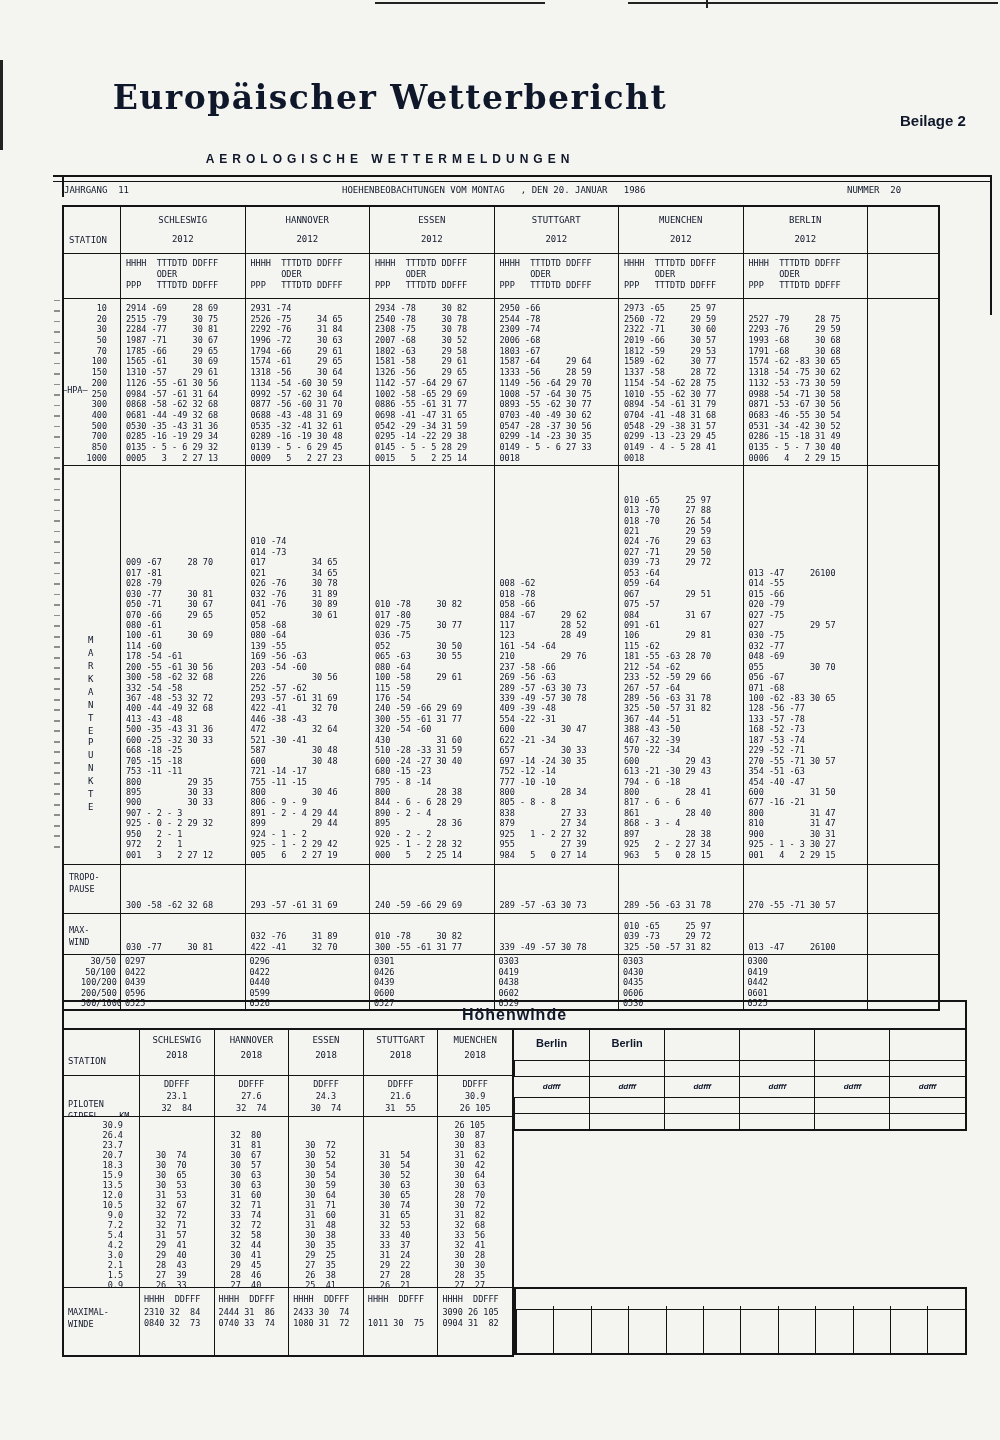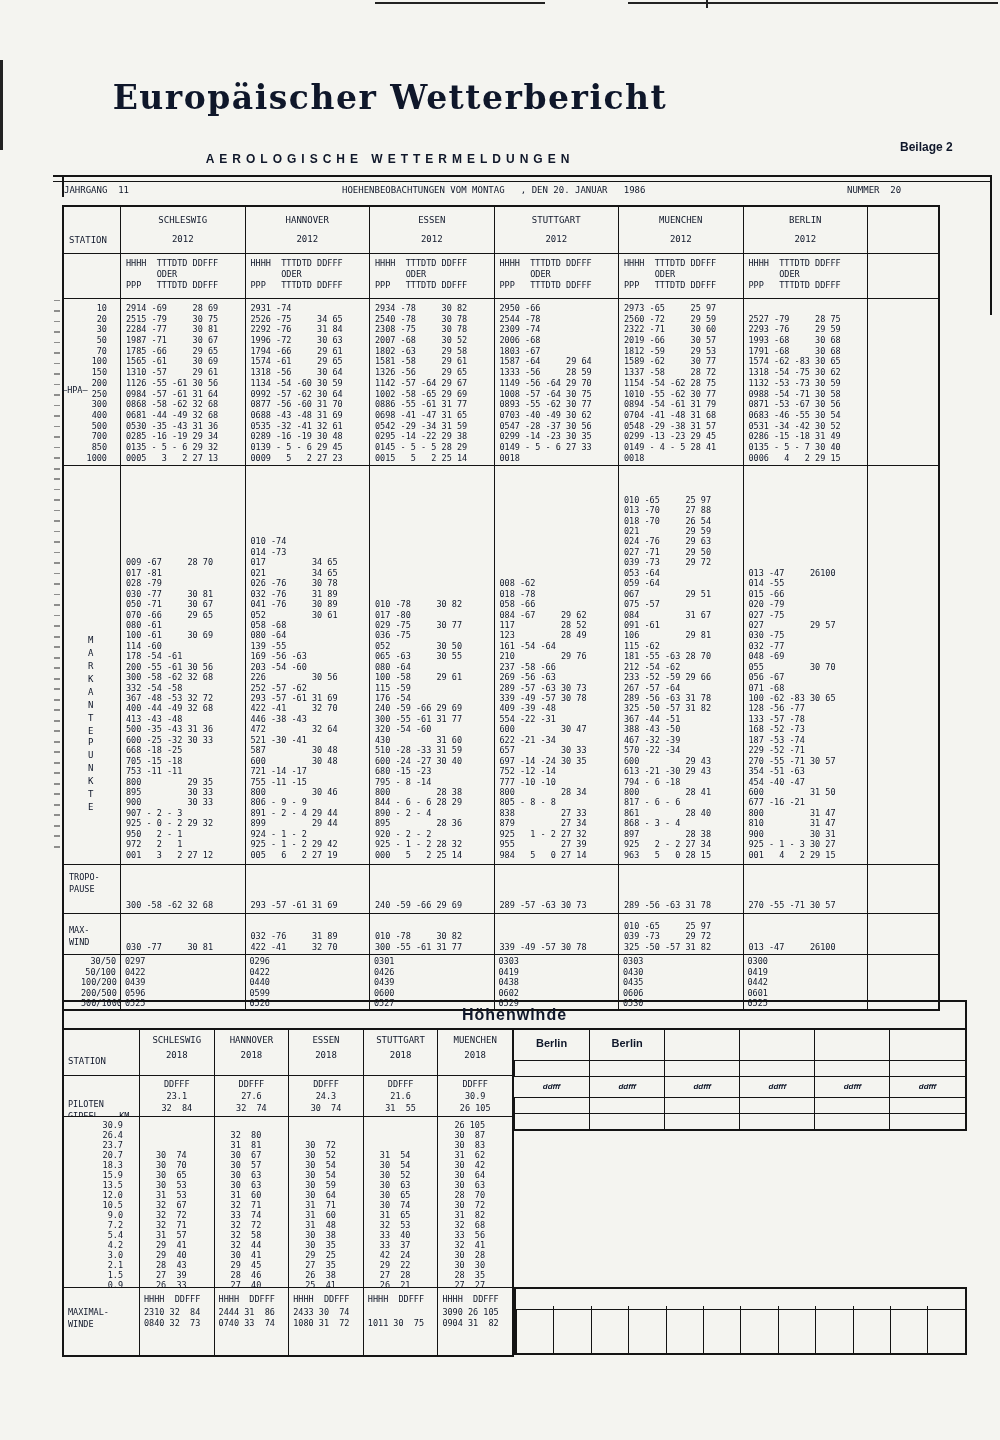--- a/index.html
+++ b/index.html
@@ -5,21 +5,21 @@
   html,body{margin:0;padding:0;background:#e8e8e4;}
   .page{position:relative;width:1000px;height:1440px;background:#f4f4f0;overflow:hidden;
         font-family:"DejaVu Sans Mono",monospace;color:#0f172a;}
   .mono{font-family:"DejaVu Sans Mono",monospace;white-space:pre;}
   .sans{font-family:"Liberation Sans",sans-serif;}
   
   .title{position:absolute;top:78px;left:0;width:780px;text-align:center;
          font-family:"DejaVu Serif",serif;font-weight:bold;font-size:33px;letter-spacing:1.5px;}
   .amtsblatt{position:absolute;top:126px;left:0;width:780px;text-align:center;
              font-weight:bold;font-size:10px;}
-  .beilage{position:absolute;top:140px;left:900px;font-weight:bold;font-size:12px;}
+  .beilage{position:absolute;top:112px;left:900px;font-weight:bold;font-size:15px;}
   .aero{position:absolute;top:152px;left:0;width:780px;text-align:center;
         font-size:12px;font-weight:bold;letter-spacing:5px;}
   .mrule{position:absolute;left:53px;top:175px;width:939px;height:4px;
          border-top:2.5px solid #141414;border-bottom:1px solid #141414;}
   .issue{position:absolute;left:62px;top:182px;width:930px;height:14px;font-size:9px;}
   .issue .jg{position:absolute;left:2px;top:3px;}
   .issue .ob{position:absolute;left:280px;top:3px;}
   .issue .nm{position:absolute;left:785px;top:3px;}
   .vline-l{position:absolute;left:62px;top:175px;width:0;height:22px;border-left:2px solid #141414;}
   .vline-r{position:absolute;left:990px;top:175px;width:0;height:140px;border-left:2px solid #141414;}
@@ -756,21 +756,21 @@
             <div class="kln">31  54</div>
             <div class="kln">30  54</div>
             <div class="kln">30  52</div>
             <div class="kln">30  63</div>
             <div class="kln">30  65</div>
             <div class="kln">30  74</div>
             <div class="kln">31  65</div>
             <div class="kln">32  53</div>
             <div class="kln">33  40</div>
             <div class="kln">33  37</div>
-            <div class="kln">42  24</div>
+            <div class="kln">31  24</div>
             <div class="kln">29  22</div>
             <div class="kln">27  28</div>
             <div class="kln">26  21</div>
           </div>
         </div>
       <div class="cell kmdata">
           <div>
             <div class="kln">26 105</div>
             <div class="kln">30  87</div>
             <div class="kln">30  83</div>

